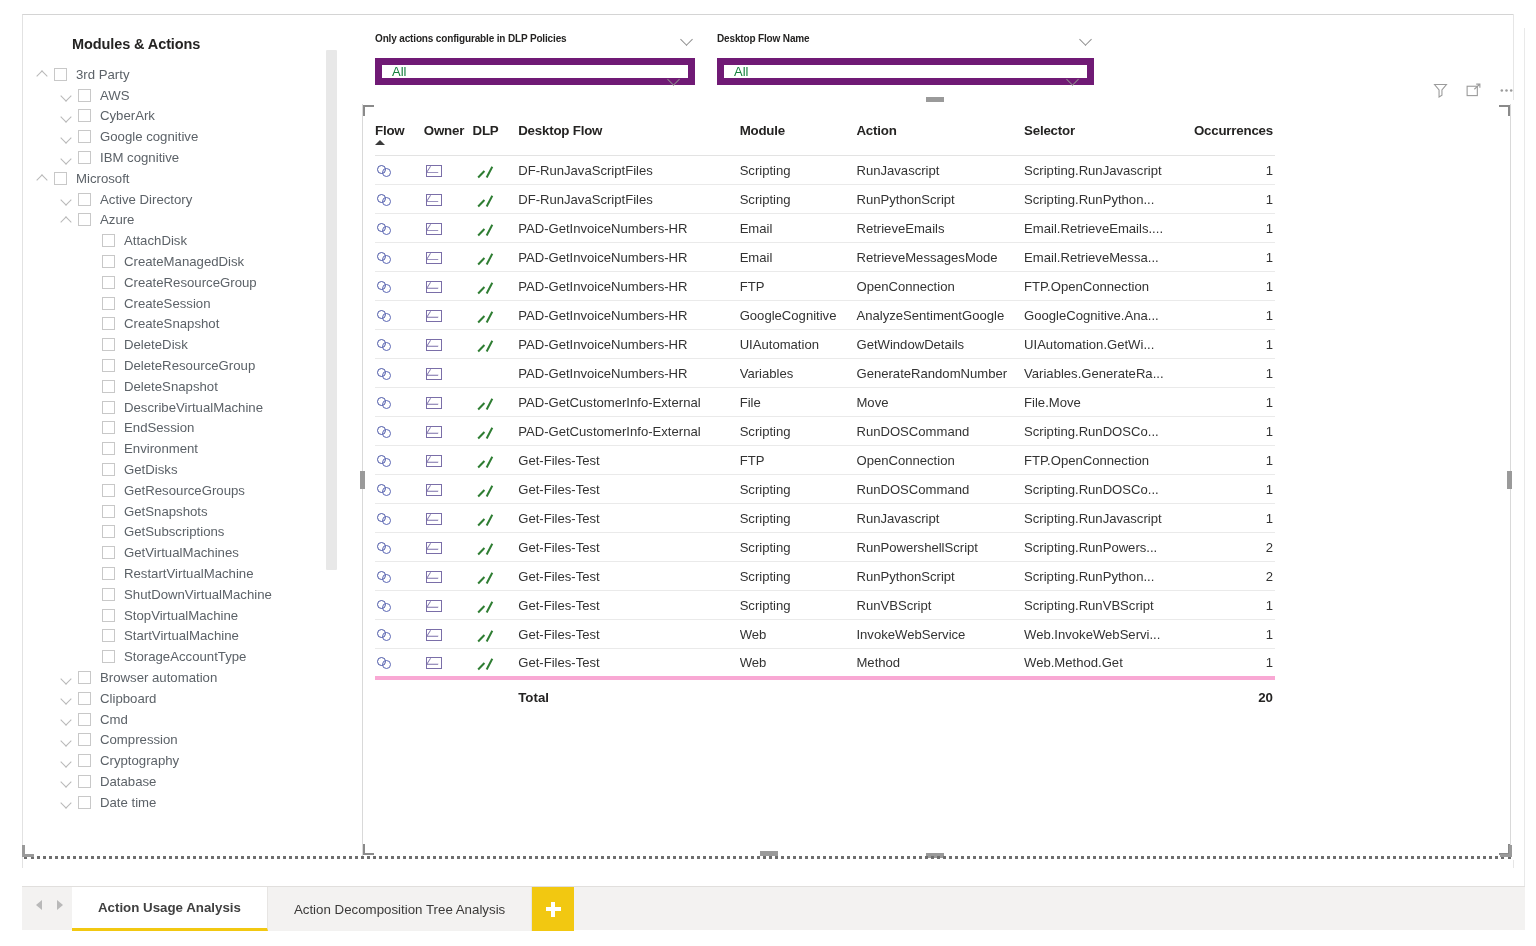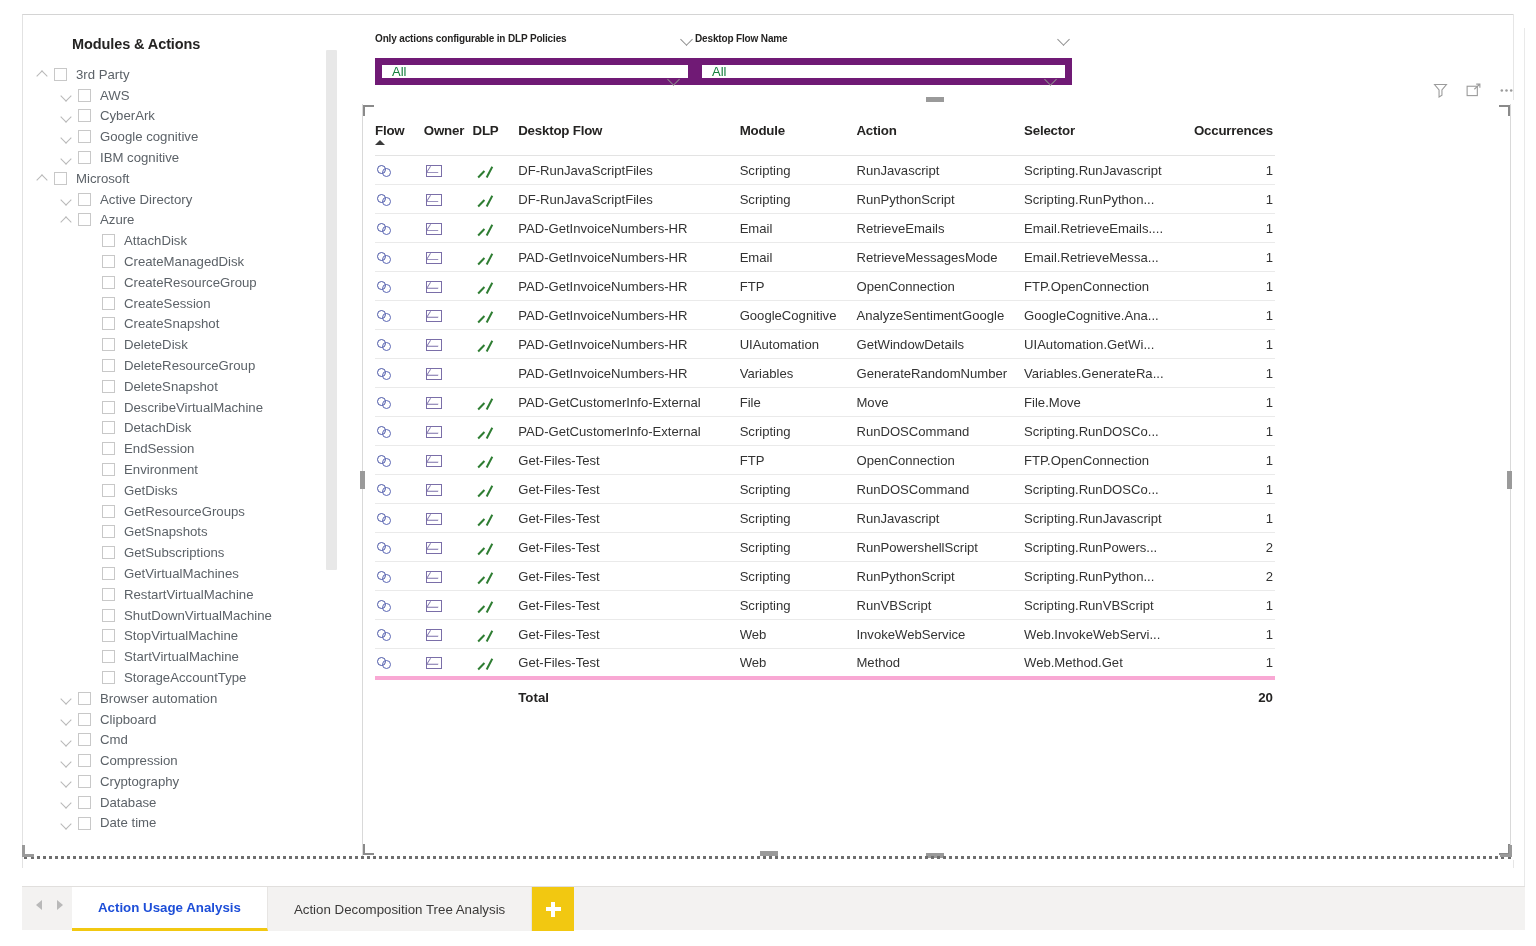--- a/index.html
+++ b/index.html
@@ -388,21 +388,21 @@
     padding: 0 26px;
     font-size: 13.3px;
     color: #3b3a39;
     background: #f3f2f1;
     cursor: pointer;
     border-right: 1px solid #e7e5e3;
   }
   .tab.active {
     background: #ffffff;
     font-weight: bold;
-    color: #1d4ed8;
+    color: #404040;
     border-bottom: 3.5px solid #f2c811;
   }
   .tab-add {
     width: 42px; height: 44px;
     background: #f2c811;
     display: flex;
     align-items: center;
     justify-content: center;
     cursor: pointer;
   }
@@ -509,25 +509,20 @@
         </div>
         <div class="tree-row lvl2">
           <span class="chev blank"></span>
           <span class="cbx"></span>
           <span class="tlabel">DeleteSnapshot</span>
         </div>
         <div class="tree-row lvl2">
           <span class="chev blank"></span>
           <span class="cbx"></span>
           <span class="tlabel">DescribeVirtualMachine</span>
-        </div>
-        <div class="tree-row lvl2">
-          <span class="chev blank"></span>
-          <span class="cbx"></span>
-          <span class="tlabel">DetachDisk</span>
         </div>
         <div class="tree-row lvl2">
           <span class="chev blank"></span>
           <span class="cbx"></span>
           <span class="tlabel">EndSession</span>
         </div>
         <div class="tree-row lvl2">
           <span class="chev blank"></span>
           <span class="cbx"></span>
           <span class="tlabel">Environment</span>
@@ -625,21 +620,21 @@
     <div class="slicer-head">
       <span>Only actions configurable in DLP Policies</span>
       <span class="caret"></span>
     </div>
     <div class="slicer-dd">
       <span>All</span>
       <span class="caret"></span>
     </div>
   </div>
 
-  <div class="slicer" id="slicer-1" style="left:695px; top:32px; width:377px;text-align:right;">
+  <div class="slicer" id="slicer-1" style="left:717px; top:32px; width:377px;text-align:right;">
     <div class="slicer-head">
       <span>Desktop Flow Name</span>
       <span class="caret"></span>
     </div>
     <div class="slicer-dd">
       <span>All</span>
       <span class="caret"></span>
     </div>
   </div>
 

